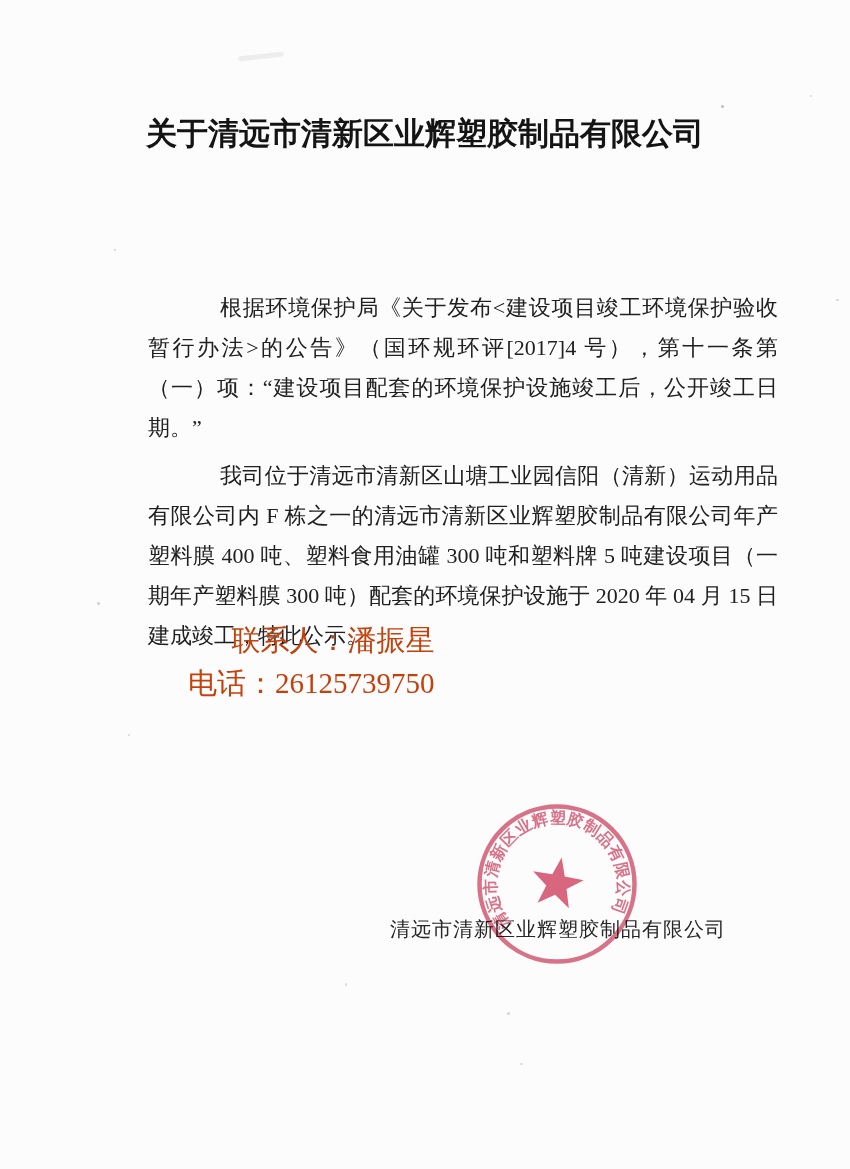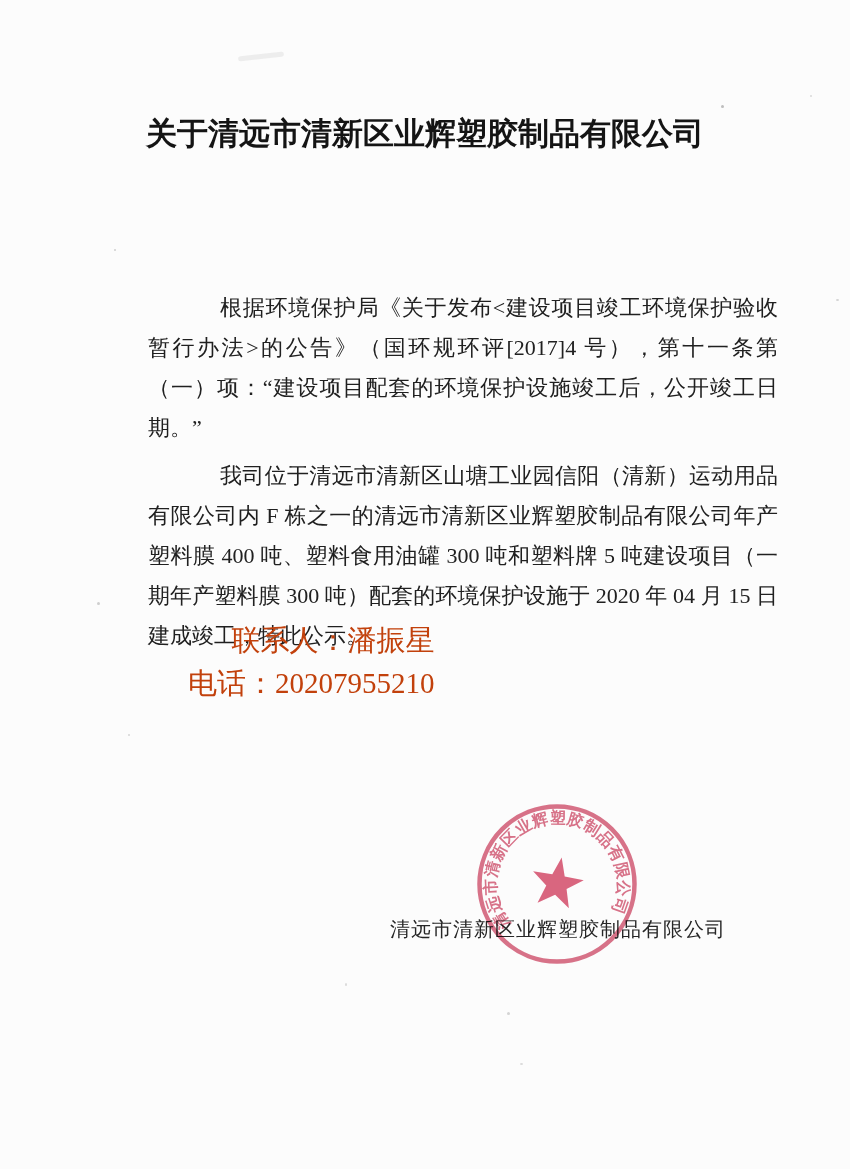--- a/index.html
+++ b/index.html
@@ -55,21 +55,21 @@
     <div>关于清远市清新区业辉塑胶制品有限公司</div>
   </div>
 
   <div class="body-block">
     <p>根据环境保护局《关于发布&lt;建设项目竣工环境保护验收暂行办法&gt;的公告》（国环规环评[2017]4 号），第十一条第（一）项：“建设项目配套的环境保护设施竣工后，公开竣工日期。”</p>
     <p>我司位于清远市清新区山塘工业园信阳（清新）运动用品有限公司内 F 栋之一的清远市清新区业辉塑胶制品有限公司年产塑料膜 400 吨、塑料食用油罐 300 吨和塑料牌 5 吨建设项目（一期年产塑料膜 300 吨）配套的环境保护设施于 2020 年 04 月 15 日建成竣工，特此公示。</p>
   </div>
 
   <div class="contact-block">
     <div>联系人：潘振星</div>
-    <div>电话：20207955210</div>
+    <div>电话：26125739750</div>
   </div>
 
   <div class="signature">清远市清新区业辉塑胶制品有限公司</div>
 
   <svg class="seal" viewBox="0 0 162 162" aria-hidden="true">
     <defs>
       <path id="sealArc" d="M 32.9 118.6 A 61 61 0 1 1 129.1 118.6" fill="none"></path>
     </defs>
     <circle cx="81" cy="81" r="77.5" fill="none" stroke-width="4.5" stroke="#d5607a"></circle>
     <polygon points="81,54 87.3,72.3 106.7,72.7 91.3,84.3 96.9,102.8 81,91.8 65.1,102.8 70.7,84.3 55.3,72.7 74.7,72.3" transform="rotate(10 81 81)" fill="#d85270"></polygon>

